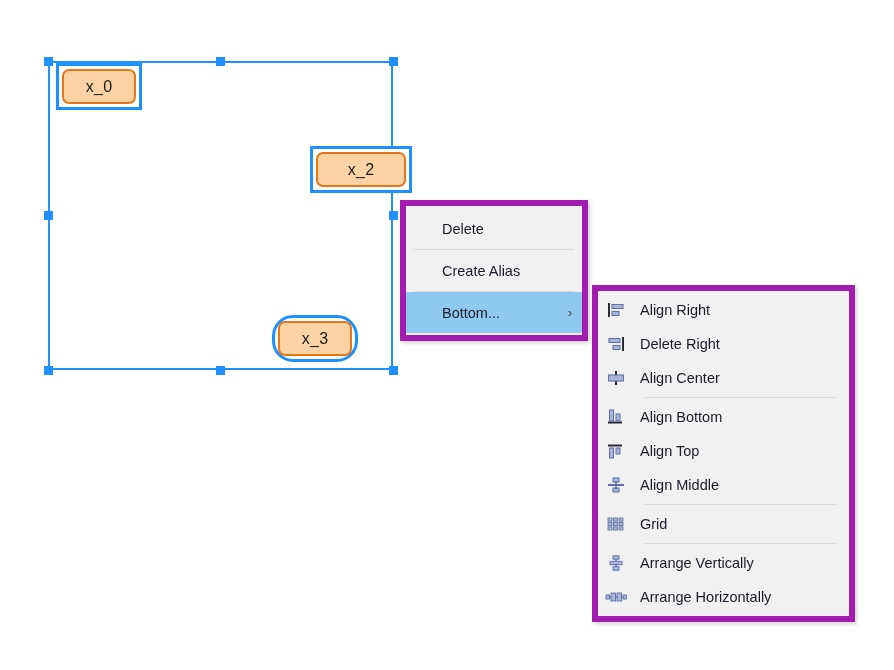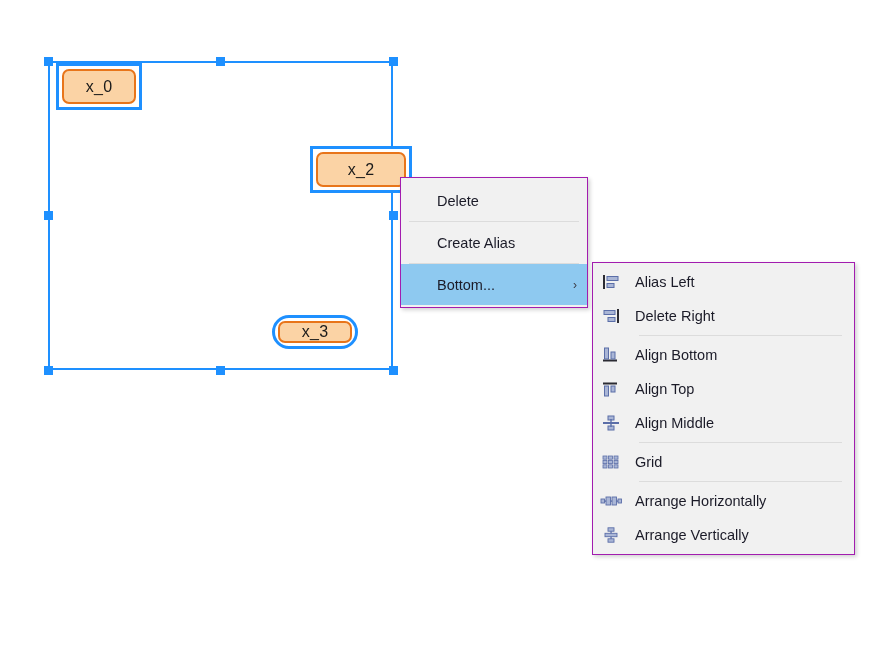--- a/index.html
+++ b/index.html
@@ -57,26 +57,27 @@
     justify-content: center;
     font-size: 16px;
     color: #1a1a1a;
     letter-spacing: 0.3px;
   }
 
   
   .menu {
     position: absolute;
     background: #f1f1f1;
-    border: 1px solid #a21caf;
+    border: 6px solid #a21caf;
     box-shadow: 2px 2px 4px rgba(0,0,0,0.18);
     padding: 2px 0;
     box-sizing: border-box;
     font-size: 14.5px;
     color: #1b1b28;
+    margin-top: 23px;
   }
   .menu-item {
     position: relative;
     display: flex;
     align-items: center;
     height: 34px;
     padding: 0 10px 0 0;
     white-space: nowrap;
     cursor: default;
   }
@@ -129,21 +130,21 @@
 
   <div class="node" style="left:56px; top:63px; width:86px; height:47px;">
     <div class="node-inner">x_0</div>
   </div>
 
   <div class="node" style="left:310px; top:146px; width:102px; height:47px;">
     <div class="node-inner">x_2</div>
   </div>
 
 
-  <div class="node" style="left:272px; top:315px; width:86px; height:34px;border-radius:21px;">
+  <div class="node" style="left:272px; top:315px; width:86px; height:47px;border-radius:21px;">
     <div class="node-inner">x_3</div>
   </div>
 </div>
 
 <div class="menu" id="menu-main" style="left:400px; top:177px; width:188px;">
 
   <div class="menu-item">
     <span class="label-cell">Delete</span>
   </div>
   <div class="menu-sep"></div>
@@ -162,34 +163,43 @@
 <div class="menu" id="menu-align" style="left:592px; top:262px; width:263px;">
 
   <div class="menu-item">
     <span class="icon-cell">
       <svg class="mi" width="20" height="16" viewBox="0 0 20 16">
         <rect x="2" y="1" width="2" height="14" fill="#2b2b33"></rect>
         <rect x="6" y="2.5" width="11" height="4" fill="#aab6d6" stroke="#5b6ea8" stroke-width="1"></rect>
         <rect x="6" y="9.5" width="7" height="4" fill="#aab6d6" stroke="#5b6ea8" stroke-width="1"></rect>
       </svg>
     </span>
-    <span class="label-cell">Alias Left</span>
+    <span class="label-cell">Align Right</span>
   </div>
 
   <div class="menu-item">
     <span class="icon-cell">
       <svg class="mi" width="20" height="16" viewBox="0 0 20 16">
         <rect x="16" y="1" width="2" height="14" fill="#2b2b33"></rect>
         <rect x="3" y="2.5" width="11" height="4" fill="#aab6d6" stroke="#5b6ea8" stroke-width="1"></rect>
         <rect x="7" y="9.5" width="7" height="4" fill="#aab6d6" stroke="#5b6ea8" stroke-width="1"></rect>
       </svg>
     </span>
     <span class="label-cell">Delete Right</span>
   </div>
 
+  <div class="menu-item">
+    <span class="icon-cell">
+      <svg class="mi" width="20" height="16" viewBox="0 0 20 16">
+        <rect x="9" y="1" width="2" height="14" fill="#2b2b33"></rect>
+        <rect x="2.5" y="5" width="15" height="6" fill="#aab6d6" stroke="#5b6ea8" stroke-width="1"></rect>
+      </svg>
+    </span>
+    <span class="label-cell">Align Center</span>
+  </div>
 
   <div class="menu-sep"></div>
 
   <div class="menu-item">
     <span class="icon-cell">
       <svg class="mi" width="20" height="16" viewBox="0 0 20 16">
         <rect x="2" y="12.5" width="14" height="2" fill="#2b2b33"></rect>
         <rect x="3.5" y="1" width="4" height="11" fill="#aab6d6" stroke="#5b6ea8" stroke-width="1"></rect>
         <rect x="10" y="5" width="4" height="7" fill="#aab6d6" stroke="#5b6ea8" stroke-width="1"></rect>
       </svg>
@@ -238,38 +248,38 @@
         </g>
       </svg>
     </span>
     <span class="label-cell">Grid</span>
   </div>
 
   <div class="menu-sep"></div>
 
   <div class="menu-item">
     <span class="icon-cell">
+      <svg class="mi" width="20" height="16" viewBox="0 0 20 16">
+        <rect x="7" y="0.8" width="6" height="3.4" fill="#aab6d6" stroke="#5b6ea8" stroke-width="0.9"></rect>
+        <rect x="4" y="6.3" width="12" height="3.4" fill="#aab6d6" stroke="#5b6ea8" stroke-width="0.9"></rect>
+        <rect x="7" y="11.8" width="6" height="3.4" fill="#aab6d6" stroke="#5b6ea8" stroke-width="0.9"></rect>
+        <rect x="9.4" y="4.2" width="1.3" height="2.1" fill="#5b6ea8"></rect>
+        <rect x="9.4" y="9.7" width="1.3" height="2.1" fill="#5b6ea8"></rect>
+      </svg>
+    </span>
+    <span class="label-cell">Arrange Vertically</span>
+  </div>
+
+  <div class="menu-item">
+    <span class="icon-cell">
       <svg class="mi" width="22" height="16" viewBox="0 0 22 16">
         <rect x="1" y="6" width="3.5" height="4" fill="#aab6d6" stroke="#5b6ea8" stroke-width="0.9"></rect>
         <rect x="6" y="4" width="4.5" height="8" fill="#aab6d6" stroke="#5b6ea8" stroke-width="0.9"></rect>
         <rect x="12" y="4" width="4.5" height="8" fill="#aab6d6" stroke="#5b6ea8" stroke-width="0.9"></rect>
         <rect x="18" y="6" width="3.5" height="4" fill="#aab6d6" stroke="#5b6ea8" stroke-width="0.9"></rect>
         <rect x="4.5" y="7.4" width="1.6" height="1.4" fill="#5b6ea8"></rect>
         <rect x="10.5" y="7.4" width="1.6" height="1.4" fill="#5b6ea8"></rect>
         <rect x="16.5" y="7.4" width="1.6" height="1.4" fill="#5b6ea8"></rect>
       </svg>
     </span>
     <span class="label-cell">Arrange Horizontally</span>
   </div>
-
-  <div class="menu-item">
-    <span class="icon-cell">
-      <svg class="mi" width="20" height="16" viewBox="0 0 20 16">
-        <rect x="7" y="0.8" width="6" height="3.4" fill="#aab6d6" stroke="#5b6ea8" stroke-width="0.9"></rect>
-        <rect x="4" y="6.3" width="12" height="3.4" fill="#aab6d6" stroke="#5b6ea8" stroke-width="0.9"></rect>
-        <rect x="7" y="11.8" width="6" height="3.4" fill="#aab6d6" stroke="#5b6ea8" stroke-width="0.9"></rect>
-        <rect x="9.4" y="4.2" width="1.3" height="2.1" fill="#5b6ea8"></rect>
-        <rect x="9.4" y="9.7" width="1.3" height="2.1" fill="#5b6ea8"></rect>
-      </svg>
-    </span>
-    <span class="label-cell">Arrange Vertically</span>
-  </div>
 </div>
 
 </body></html>

